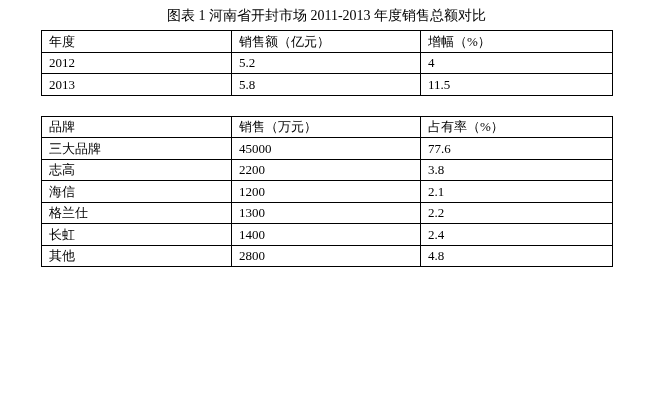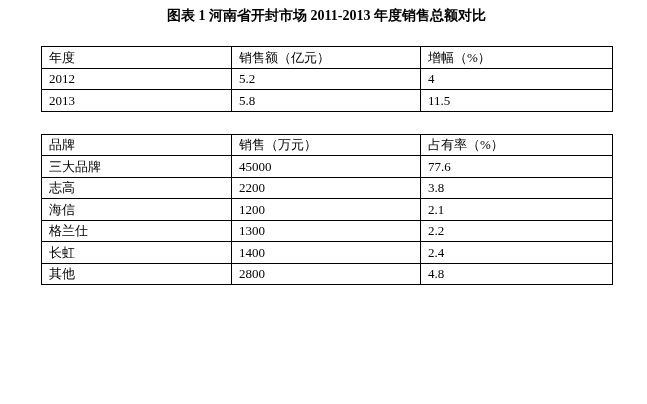--- a/index.html
+++ b/index.html
@@ -16,35 +16,35 @@
   }
   .doc {
     box-sizing: border-box;
     width: 647px;
     height: 404px;
     padding: 8px 35px 0 41px;
   }
   .tbl-title {
     width: 571px;
     font-size: 14px;
-    font-weight: bold;
+    font-weight: normal;
     line-height: 16px;
     text-align: center;
     white-space: pre;
   }
   .tbl-title.shift-left {
     
     padding-right: 38px;
     box-sizing: border-box;
   }
   table.data-table {
     border-collapse: collapse;
     table-layout: fixed;
     width: 571px;
-    margin-top: 22px;
+    margin-top: 6px;
   }
   .section-2 {
     margin-top: 20px;
   }
   col.c1 { width: 190px; }
   col.c2 { width: 189px; }
   col.c3 { width: 192px; }
   th, td {
     border: 1px solid #000000;
     font-weight: normal;

